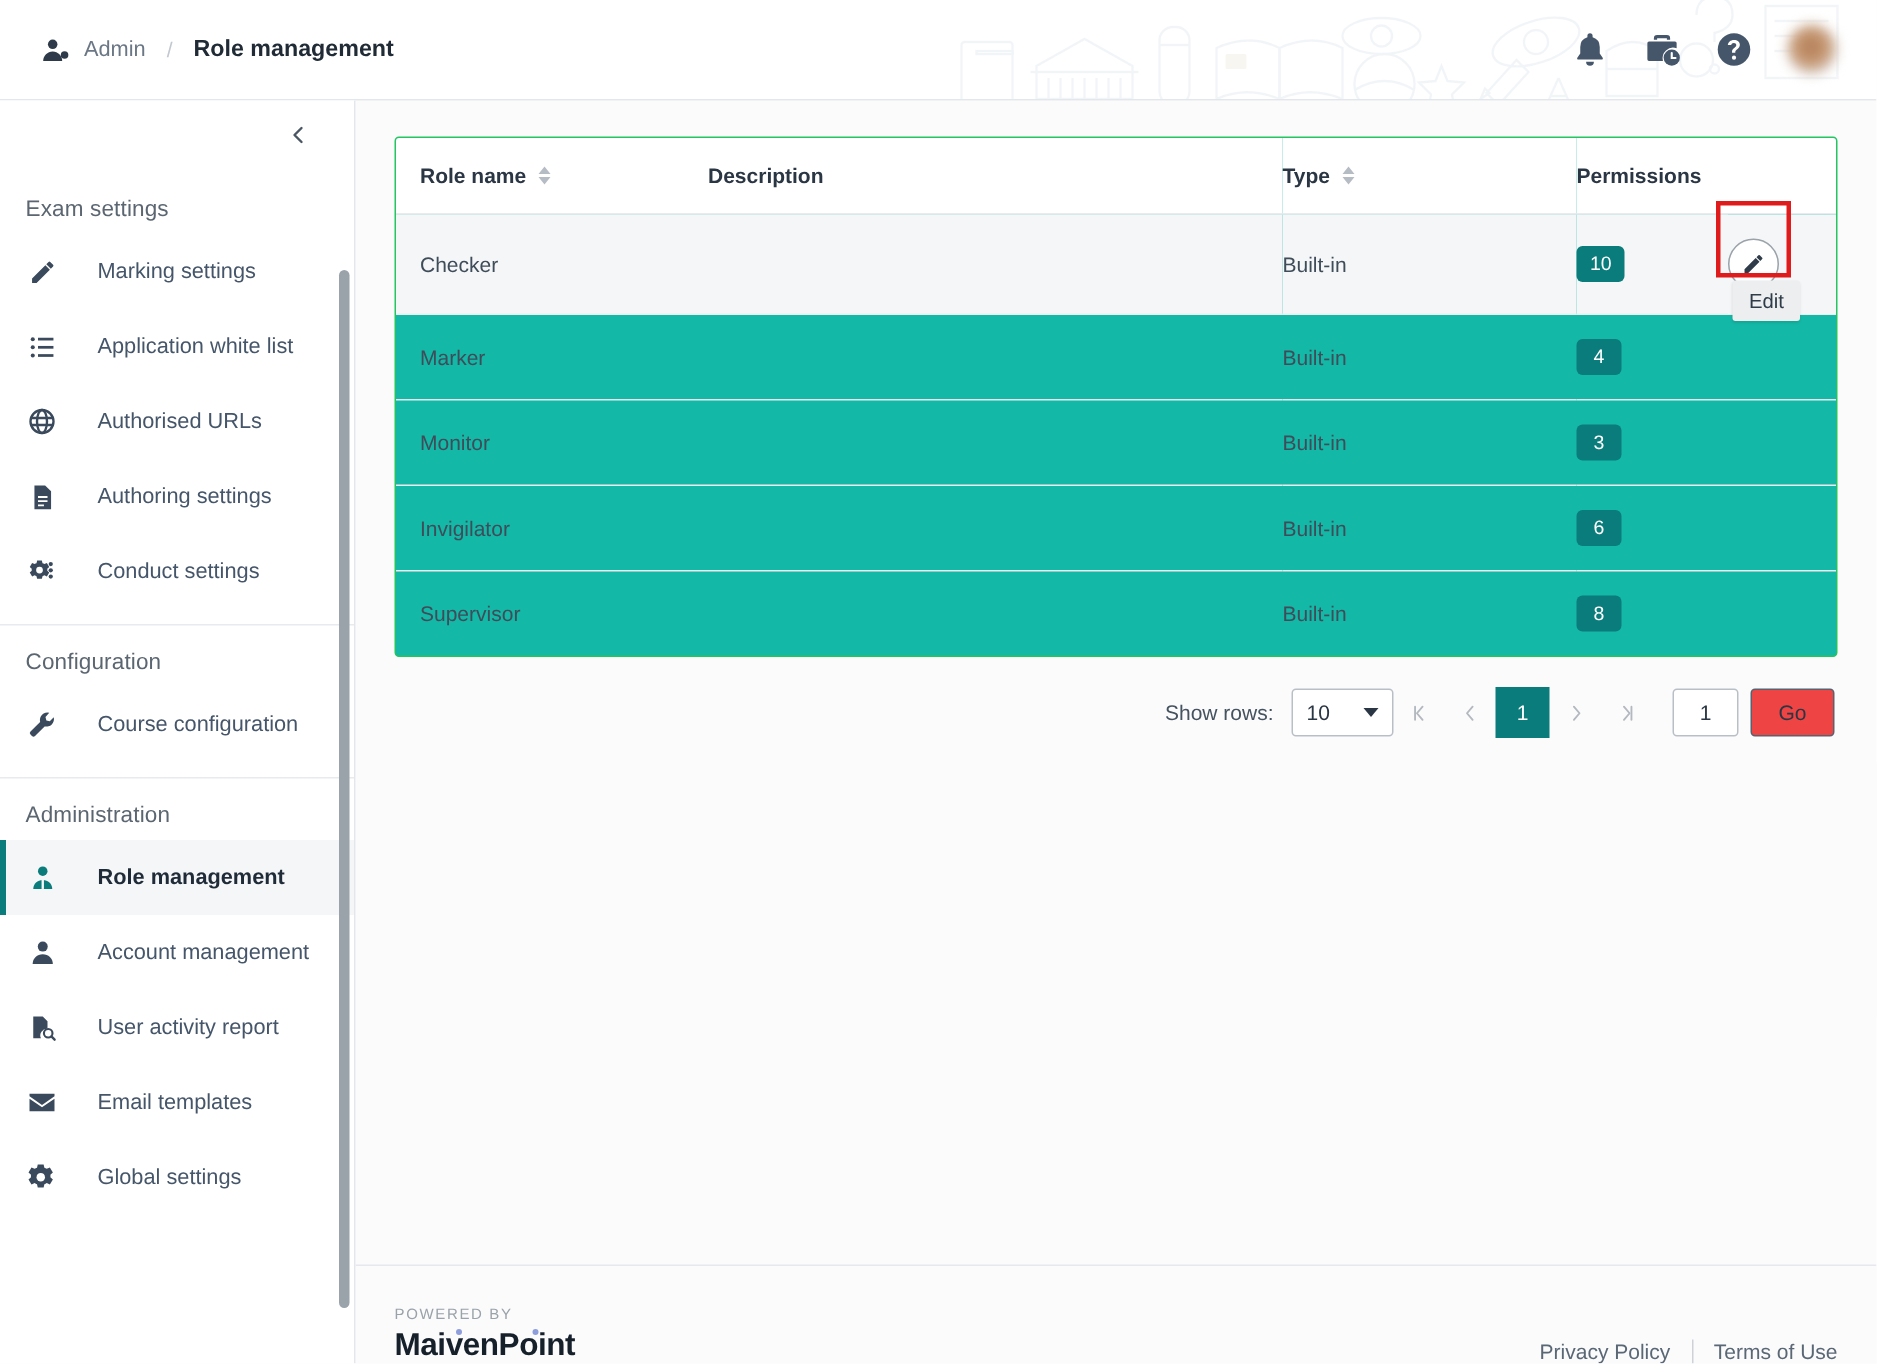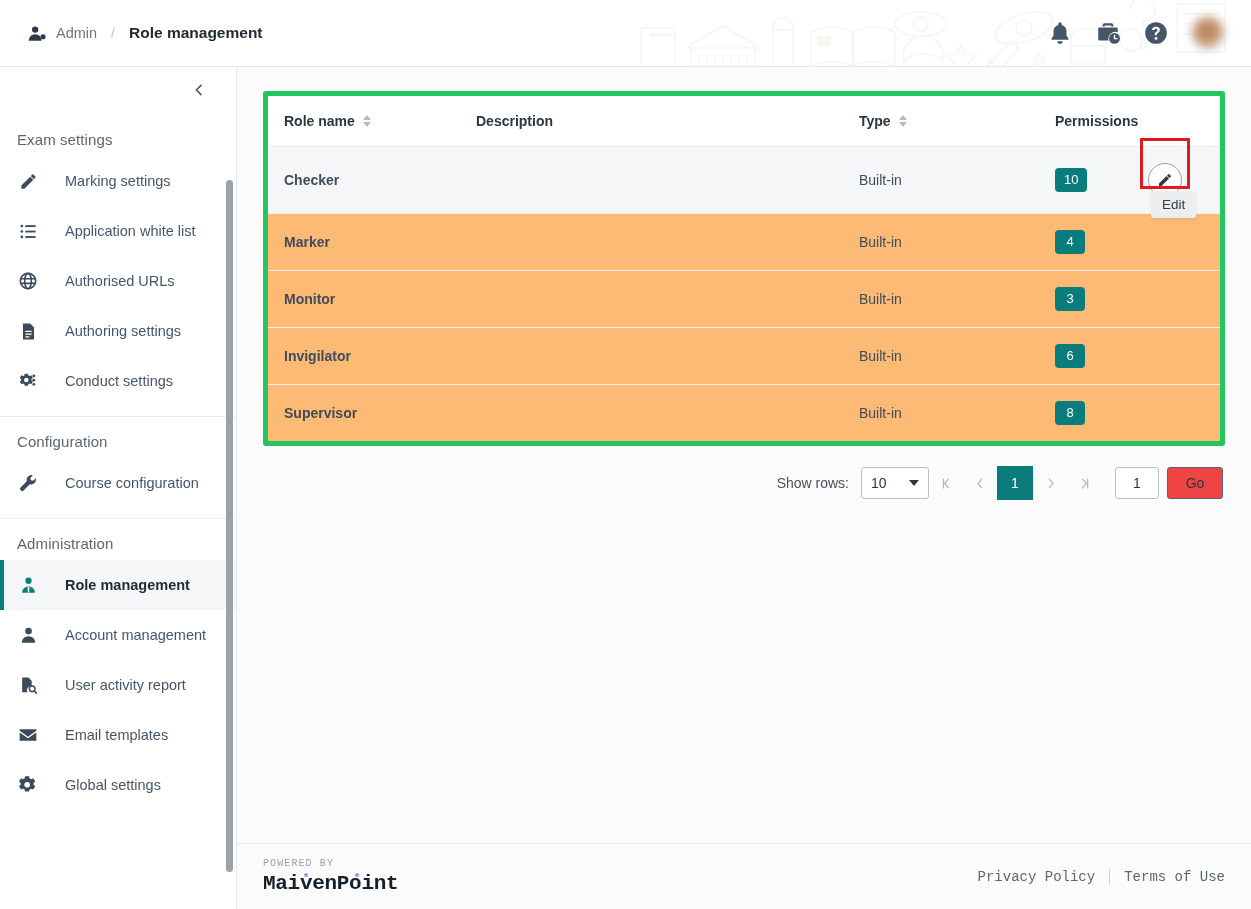--- a/index.html
+++ b/index.html
@@ -85,21 +85,21 @@
   }
   .tab.active { color: #1f2b38; font-weight: 600; }
   .tab.active::after {
     content: ""; position: absolute; left: 0; right: 22px; bottom: 0;
     height: 3px; background: #0a7c7c;
   }
 
   .content { padding: 24px 26px 0 26px; flex: 1 1 auto; }
 
   .table-card {
-    background: #fdba74; border: 5px solid #22c55e;
+    background: #14b8a6; border: 1px solid #22c55e;
     border-radius: 3px; overflow: hidden;
   }
   table.roles { width: 100%; border-collapse: collapse; table-layout: fixed; }
   table.roles thead th {
     text-align: left; font-size: 14px; font-weight: 600; color: #2b3644;
     padding: 17px 0 17px 0; background: #ffffff;
     border-bottom: 1px solid #e9ebee;
   }
   th.c-name  { width: 208px; padding-left: 16px !important; }
   th.c-desc  { width: 383px; }
@@ -110,21 +110,21 @@
   .sort-ico { display: inline-flex; flex-direction: column; gap: 2px; }
   .sort-ico i { display: block; width: 0; height: 0; border-left: 4.5px solid transparent; border-right: 4.5px solid transparent; }
   .sort-ico i.up   { border-bottom: 5px solid #b6bcc3; }
   .sort-ico i.down { border-top: 5px solid #b6bcc3; }
 
   table.roles tbody td {
     font-size: 14px; color: #3f4c5a; padding: 16px 0;
     border-bottom: 1px solid #ececef; height: 50px;
   }
   table.roles tbody tr:last-child td { border-bottom: none; }
-  td.c-name { padding-left: 16px !important; color: #2b3644; font-weight: 700; }
+  td.c-name { padding-left: 16px !important; color: #2b3644; font-weight: 400; }
   tr.row-hover td { background: #f5f6f7; }
 
   .badge {
     display: inline-block; min-width: 30px; text-align: center;
     background: #0a7c7c; color: #ffffff; font-size: 13px;
     padding: 4px 9px; border-radius: 4px; line-height: 16px;
   }
 
   .edit-cell { position: relative; }
   .edit-btn {
@@ -175,23 +175,22 @@
   }
   .go-btn {
     width: 56px; height: 32px; border: 1px solid #55626f; background: #ef4444;
     border-radius: 3px; font-size: 14px; color: #2b3644; cursor: pointer;
     margin-left: 8px; font-family: inherit;
   }
 
   
   .footer {
     height: 66px; flex: 0 0 66px; border-top: 1px solid #e6e8eb;
-    background: #fbfbfc; display: flex; align-items: center;
+    background: #fbfbfc; display: flex; align-items: flex-end;
     padding: 0 26px 0 26px;
-    font-family: Liberation Mono, monospace;
   }
   .powered { display: flex; flex-direction: column; gap: 3px; }
   .powered-by { font-size: 10px; letter-spacing: 1.1px; color: #9aa2aa; }
   .brand { font-size: 21px; font-weight: 700; color: #16202b; letter-spacing: -.3px; position: relative; }
   .brand .dot { position: absolute; width: 4px; height: 4px; border-radius: 50%; background: #8e9ddb; }
   .brand .dot.d1 { left: 41px; top: 1px; }
   .brand .dot.d2 { left: 92px; top: 1px; }
   .footer-links { margin-left: auto; display: flex; align-items: center; gap: 14px; }
   .footer-links a { font-size: 14px; color: #5a6775; text-decoration: none; cursor: pointer; }
   .fl-sep { width: 1px; height: 16px; background: #cdd2d8; }

